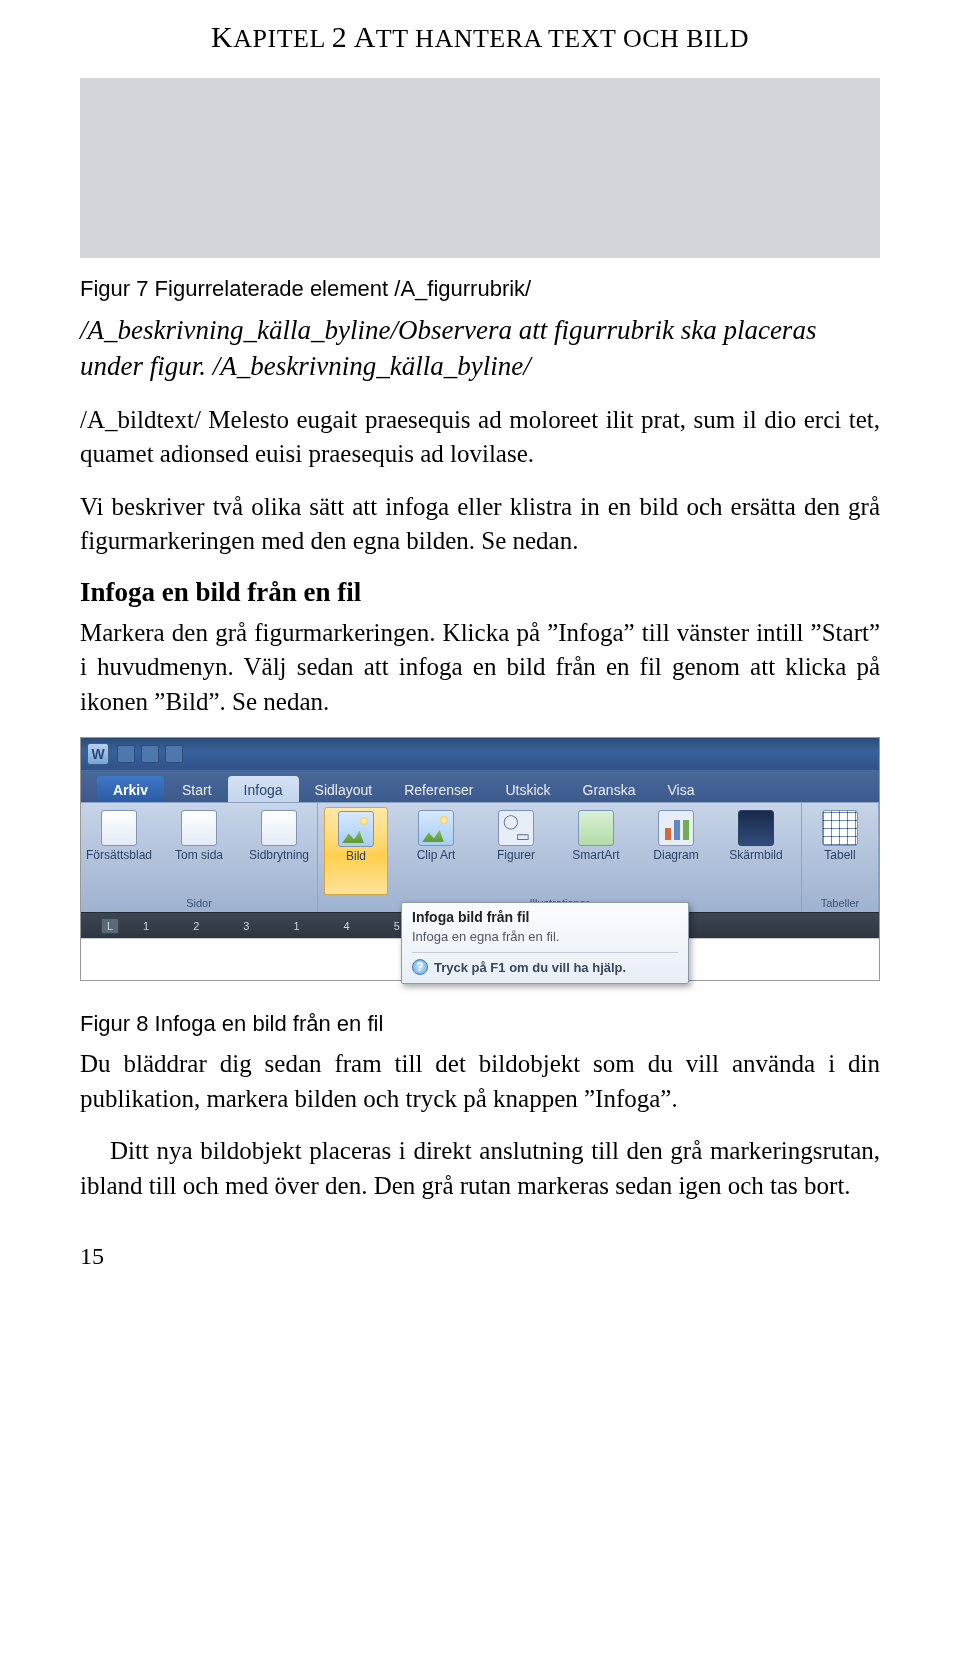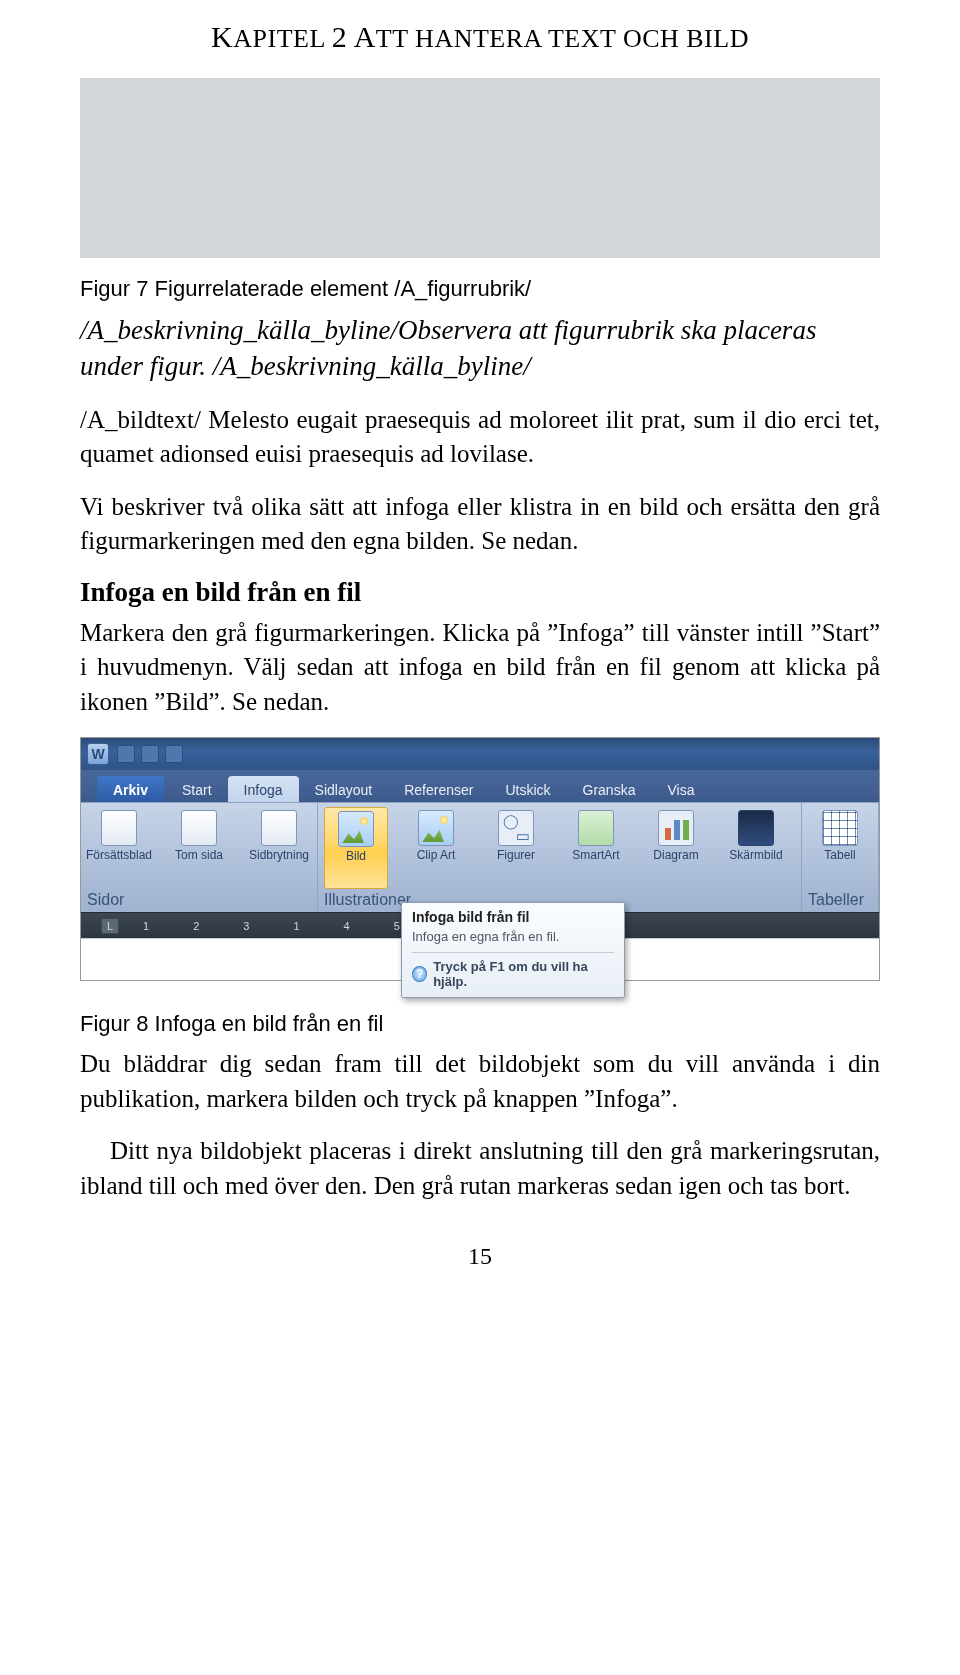--- a/index.html
+++ b/index.html
@@ -41,21 +41,20 @@
     line-height: 1.38;
     margin-bottom: 18px;
     text-align: justify;
   }
   .heading2 {
     font-size: 27px;
     font-weight: bold;
     margin: 10px 0 8px;
   }
   .page-num {
-    text-align: center;
     font-size: 24px;
     margin-top: 40px;
   }
 
   
   .ribbon-shot {
     width: 100%;
     background: #6a7481;
     border: 1px solid #999;
     margin: 14px 0 30px;
@@ -114,21 +113,21 @@
   }
   .rgroup {
     display: flex; flex-direction: column;
     border-right: 1px solid #8fa3c3;
     padding: 4px 6px 2px;
   }
   .rgroup-items {
     display: flex; gap: 16px; flex: 1;
   }
   .rgroup-label {
-    text-align: left; color: #3a5378; font-size: 16px;
+    text-align: center; color: #3a5378; font-size: 11px;
     padding: 2px 0 1px;
   }
   .rbtn {
     display: flex; flex-direction: column; align-items: center;
     width: 64px; padding: 3px 2px 2px;
     border-radius: 3px; cursor: pointer;
     color: #2c4369; font-size: 12px; line-height: 1.15;
     text-align: center;
   }
   .rbtn.sel {
@@ -187,21 +186,21 @@
     width:18px; height:16px; display:flex; align-items:center; justify-content:center;
     font-size:11px; margin-left:10px;
   }
   .doc-strip {
     height: 42px; background: #fff;
     border-top: 1px solid #c7ccd3;
   }
   .tooltip {
     position: relative;
     left: 320px; top: -78px;
-    width: 224px;
+    width: 288px;
     background: linear-gradient(#fafdff, #e8eef6);
     border: 1px solid #8c9aae;
     border-radius: 2px;
     box-shadow: 2px 3px 6px rgba(0,0,0,0.35);
     color: #2b2b2b;
     font-size: 13px;
     padding: 6px 10px 8px;
   }
   .tooltip .tt-title { font-weight: bold; color: #222; margin-bottom: 4px; font-size: 14px; }
   .tooltip .tt-body  { color: #4e5660; margin-bottom: 8px; }

